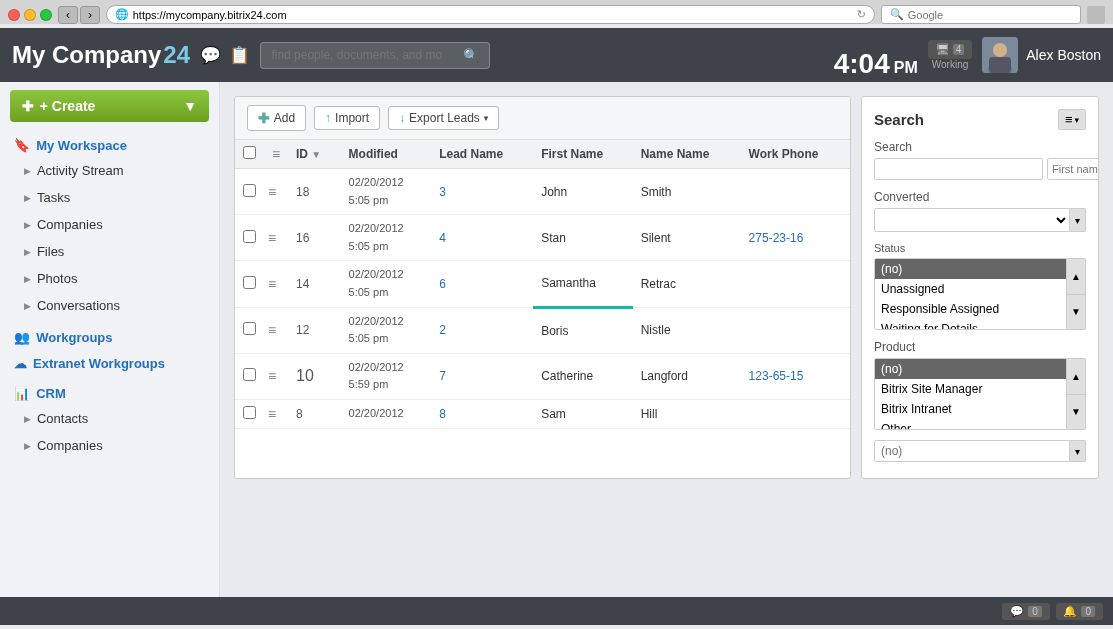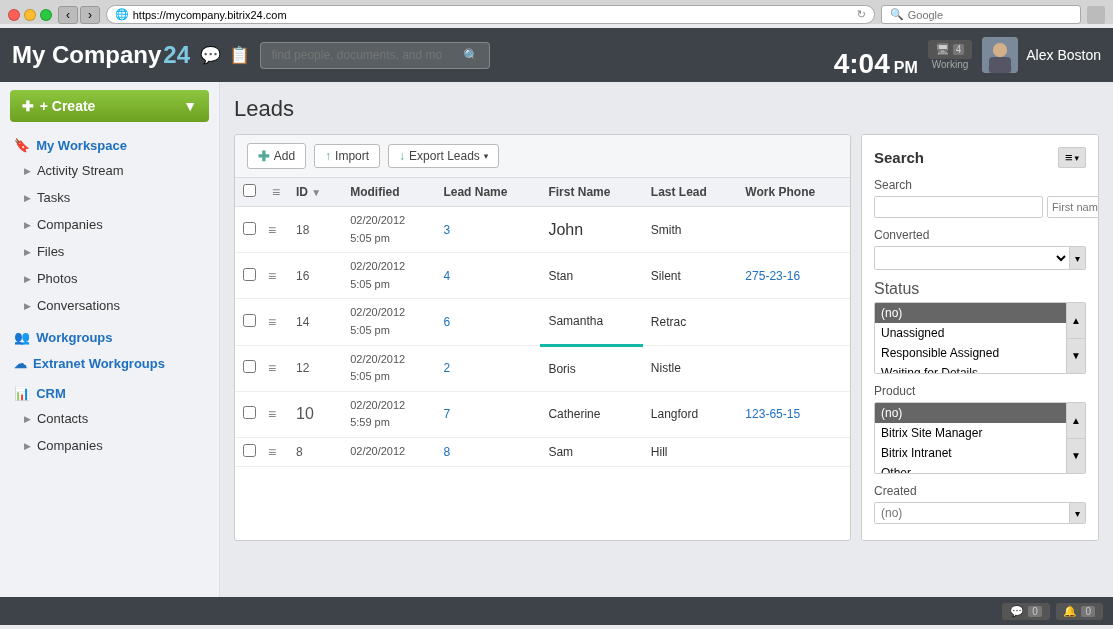--- a/index.html
+++ b/index.html
@@ -133,21 +133,20 @@
       <span style="color:#888;font-size:9px;">▶</span>
       <span>Contacts</span>
     </div>
     <div style="padding:6px 10px 6px 24px;cursor:pointer;color:#333;display:flex;align-items:center;gap:6px;font-size:13px;">
       <span style="color:#888;font-size:9px;">▶</span>
       <span>Companies</span>
     </div>
   </div>
 
   <div style="flex:1;overflow-y:auto;background:#e8eaed;padding:14px;">
-    <h1 style="font-size:22px;color:#333;margin-bottom:12px;font-weight:normal;">Leads</h1>
 
     <div style="display:flex; gap:10px;">
 
       <div style="flex:1;background:white;border:1px solid #ccc;border-radius:3px;">
 
         <div style="padding:8px 12px;border-bottom:1px solid #ddd;display:flex;gap:8px;align-items:center;background:#f5f6f7;border-radius:3px 3px 0 0;">
           <button style="background:white;border:1px solid #bbb;border-radius:3px;padding:4px 10px;font-size:12px;cursor:pointer;display:flex;align-items:center;gap:4px;color:#444;">
             <span style="color:#5a9;font-size:14px;font-weight:bold;">✚</span>
             <span>Add</span>
           </button>
@@ -171,32 +170,32 @@
               <th style="background:#f0f2f5;border-bottom:1px solid #ddd;padding:6px 4px;width:24px;">
                 <span style="color:#888;cursor:pointer;font-size:14px;">≡</span>
               </th>
               <th style="background:#f0f2f5;border-bottom:1px solid #ddd;padding:6px 8px;font-size:12px;color:#444;font-weight:bold;text-align:left;cursor:pointer;">
                 <span>ID</span>
                 <span style="font-size:10px;color:#888;">▼</span>
               </th>
               <th style="background:#f0f2f5;border-bottom:1px solid #ddd;padding:6px 8px;font-size:12px;color:#444;font-weight:bold;text-align:left;cursor:pointer;">Modified</th>
               <th style="background:#f0f2f5;border-bottom:1px solid #ddd;padding:6px 8px;font-size:12px;color:#444;font-weight:bold;text-align:left;cursor:pointer;">Lead Name</th>
               <th style="background:#f0f2f5;border-bottom:1px solid #ddd;padding:6px 8px;font-size:12px;color:#444;font-weight:bold;text-align:left;cursor:pointer;">First Name</th>
-              <th style="background:#f0f2f5;border-bottom:1px solid #ddd;padding:6px 8px;font-size:12px;color:#444;font-weight:bold;text-align:left;cursor:pointer;">Last Lead</th>
+              <th style="background:#f0f2f5;border-bottom:1px solid #ddd;padding:6px 8px;font-size:12px;color:#444;font-weight:bold;text-align:left;cursor:pointer;">Name Name</th>
               <th style="background:#f0f2f5;border-bottom:1px solid #ddd;padding:6px 8px;font-size:12px;color:#444;font-weight:bold;text-align:left;cursor:pointer;">Work Phone</th>
             </tr>
           </thead>
           <tbody id="leads-tbody">
               <tr style="">
     <td style="padding:5px 8px;border-bottom:1px solid #eee;"><input type="checkbox" style="width: 13px; height: 13px;"></td>
     <td style="padding:5px 4px;border-bottom:1px solid #eee;"><span style="color:#888;cursor:pointer;font-size:14px;">≡</span></td>
     <td style="padding:5px 8px;border-bottom:1px solid #eee;font-size:12px;color:#555;">18</td>
     <td style="padding:5px 8px;border-bottom:1px solid #eee;font-size:11px;color:#555;line-height:1.6;">02/20/2012<br>5:05 pm</td>
     <td style="padding:5px 8px;border-bottom:1px solid #eee;font-size:12px;"><a href="#" style="color:#2070c0;text-decoration:none;">3</a></td>
-    <td style="padding:5px 8px;border-bottom:1px solid #eee;font-size:16px;color:#333;margin-left:44px;">John</td>
+    <td style="padding:5px 8px;border-bottom:1px solid #eee;font-size:12px;color:#333;margin-left:44px;">John</td>
     <td style="padding:5px 8px;border-bottom:1px solid #eee;font-size:12px;color:#333;">Smith</td>
     <td style="padding:5px 8px;border-bottom:1px solid #eee;font-size:12px;color:#2070c0;"></td>
   </tr>
               <tr style="">
     <td style="padding:5px 8px;border-bottom:1px solid #eee;"><input type="checkbox" style="width: 13px; height: 13px;"></td>
     <td style="padding:5px 4px;border-bottom:1px solid #eee;"><span style="color:#888;cursor:pointer;font-size:14px;">≡</span></td>
     <td style="padding:5px 8px;border-bottom:1px solid #eee;font-size:12px;color:#555;">16</td>
     <td style="padding:5px 8px;border-bottom:1px solid #eee;font-size:11px;color:#555;line-height:1.6;">02/20/2012<br>5:05 pm</td>
     <td style="padding:5px 8px;border-bottom:1px solid #eee;font-size:12px;"><a href="#" style="color:#2070c0;text-decoration:none;">4</a></td>
     <td style="padding:5px 8px;border-bottom:1px solid #eee;font-size:12px;color:#333;margin-left:44px;">Stan</td>
@@ -273,21 +272,21 @@
             <select style="flex:1;border:1px solid #ccc;border-radius:2px 0 0 2px;padding:3px 6px;font-size:12px;background:white;">
               <option></option>
               <option>Yes</option>
               <option>No</option>
             </select>
             <button style="background:#e0e0e0;border:1px solid #ccc;border-left:none;border-radius:0 2px 2px 0;padding:3px 5px;cursor:pointer;font-size:10px;">▾</button>
           </div>
         </div>
 
         <div style="margin-bottom:10px;">
-          <div style="font-size:16px;color:#555;margin-bottom:4px;">Status</div>
+          <div style="font-size:11px;color:#555;margin-bottom:4px;">Status</div>
           <div style="display:flex;">
             <div style="flex:1;border:1px solid #ccc;border-radius:2px 0 0 2px;font-size:12px;height:72px;overflow-y:auto;" id="status-list">
                 <div style="padding: 3px 6px; cursor: pointer; font-size: 12px; background: rgb(102, 102, 102); color: white;">(no)</div>
                 <div style="padding: 3px 6px; cursor: pointer; font-size: 12px;">Unassigned</div>
                 <div style="padding: 3px 6px; cursor: pointer; font-size: 12px;">Responsible Assigned</div>
                 <div style="padding: 3px 6px; cursor: pointer; font-size: 12px;">Waiting for Details</div>
               </div>
             <div style="display:flex;flex-direction:column;border:1px solid #ccc;border-left:none;border-radius:0 2px 2px 0;">
               <button style="background:#e0e0e0;border:none;border-bottom:1px solid #ccc;padding:2px 4px;cursor:pointer;font-size:10px;flex:1;">▲</button>
               <button style="background:#e0e0e0;border:none;padding:2px 4px;cursor:pointer;font-size:10px;flex:1;">▼</button>
@@ -305,21 +304,20 @@
                 <div style="padding: 3px 6px; cursor: pointer; font-size: 12px;">Other</div>
               </div>
             <div style="display:flex;flex-direction:column;border:1px solid #ccc;border-left:none;border-radius:0 2px 2px 0;">
               <button style="background:#e0e0e0;border:none;border-bottom:1px solid #ccc;padding:2px 4px;cursor:pointer;font-size:10px;flex:1;">▲</button>
               <button style="background:#e0e0e0;border:none;padding:2px 4px;cursor:pointer;font-size:10px;flex:1;">▼</button>
             </div>
           </div>
         </div>
 
         <div style="margin-bottom:4px;">
-          <div style="font-size:12px;color:#555;margin-bottom:4px;">Created</div>
           <div style="display:flex;">
             <input type="text" value="" style="flex: 1 1 0%; border: 1px solid rgb(204, 204, 204); border-radius: 2px 0px 0px 2px; padding: 3px 6px; font-size: 12px;" placeholder="(no)">
             <button style="background:#e0e0e0;border:1px solid #ccc;border-left:none;border-radius:0 2px 2px 0;padding:3px 5px;cursor:pointer;font-size:10px;">▾</button>
           </div>
         </div>
       </div>
     </div>
   </div>
 </div>
 

